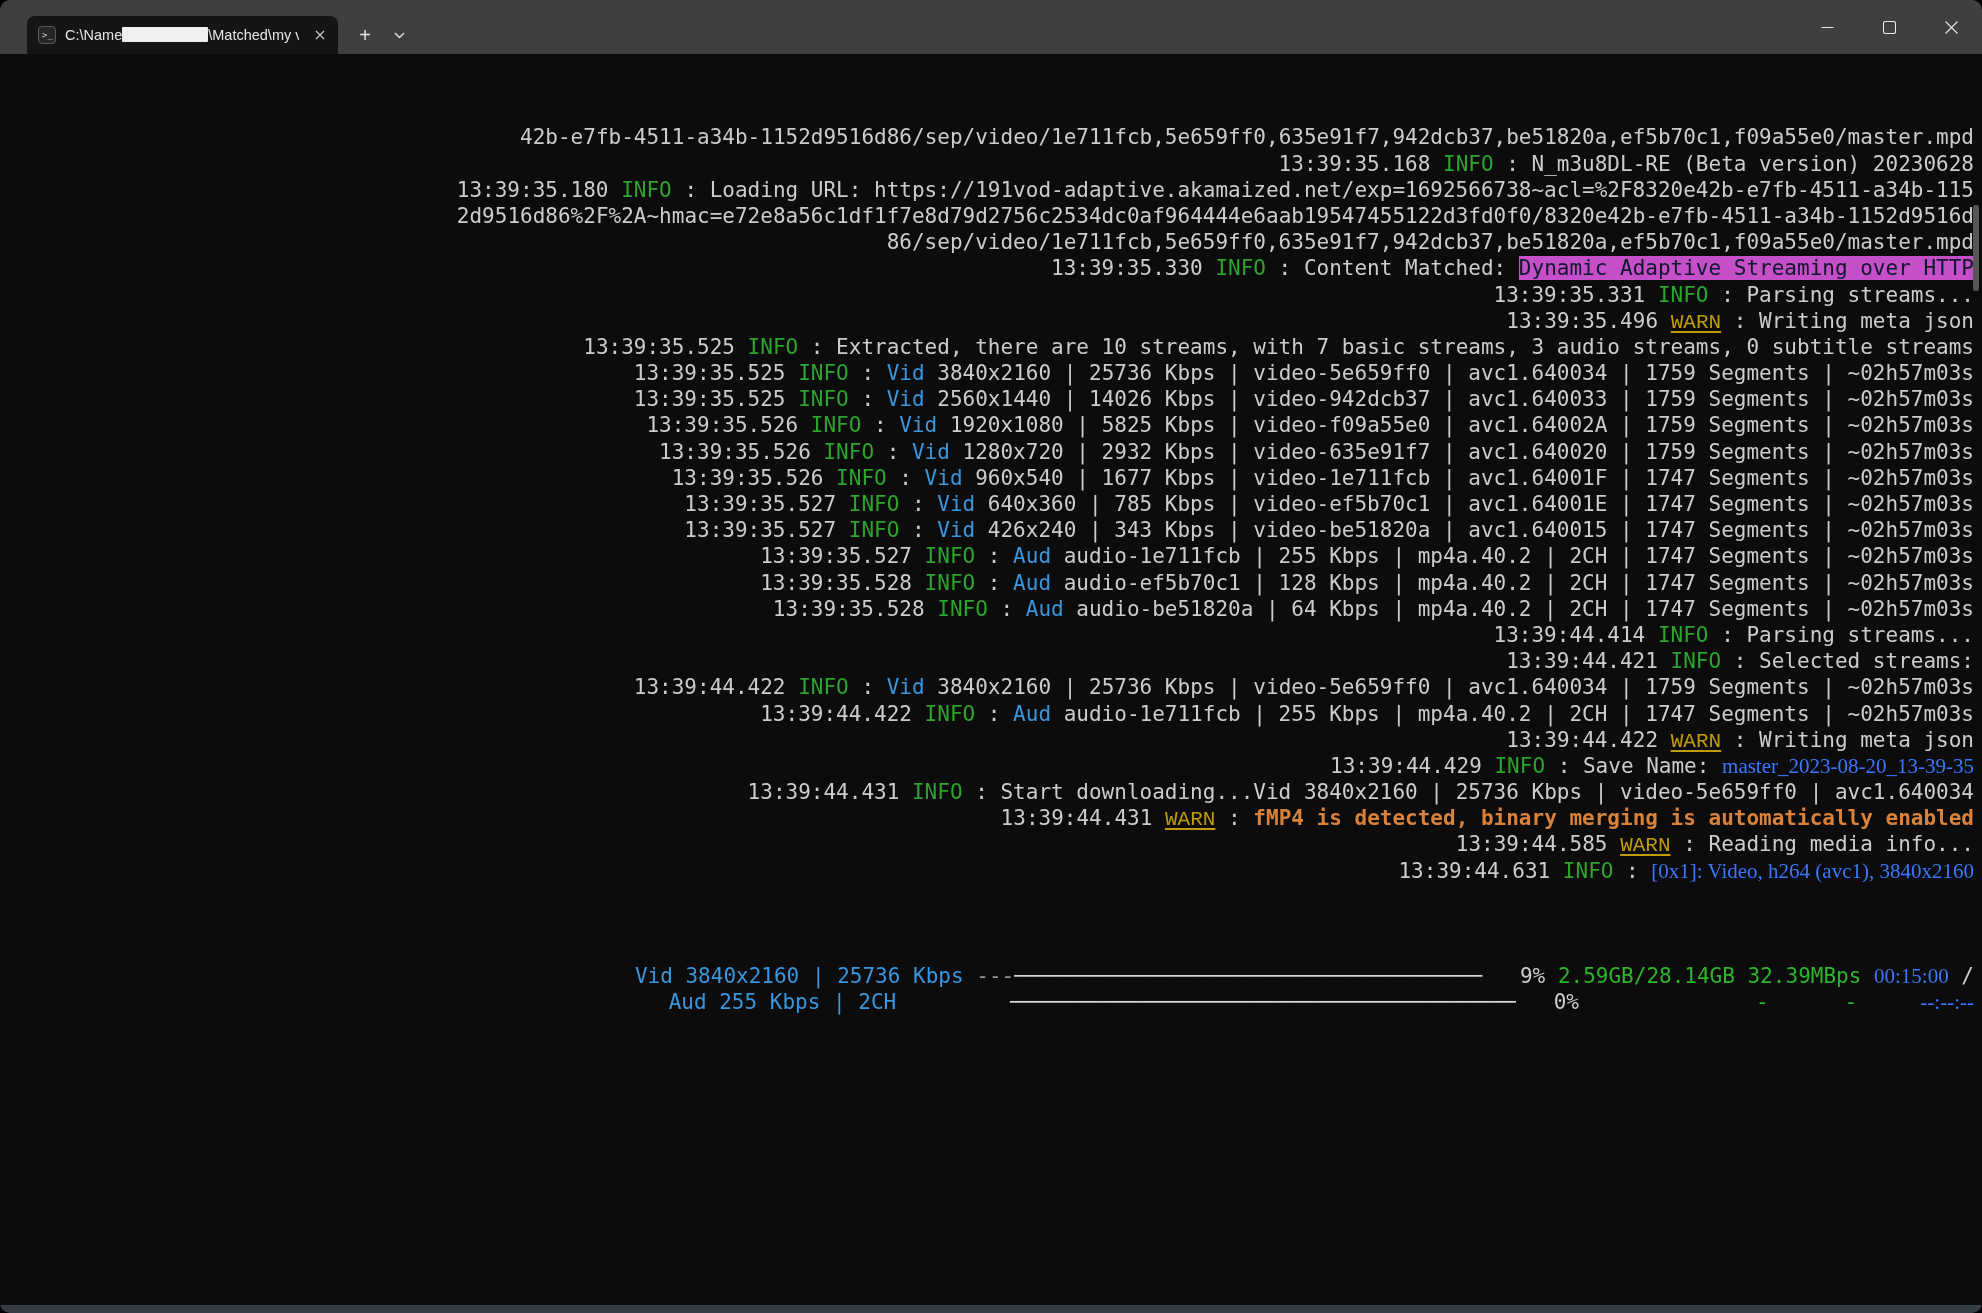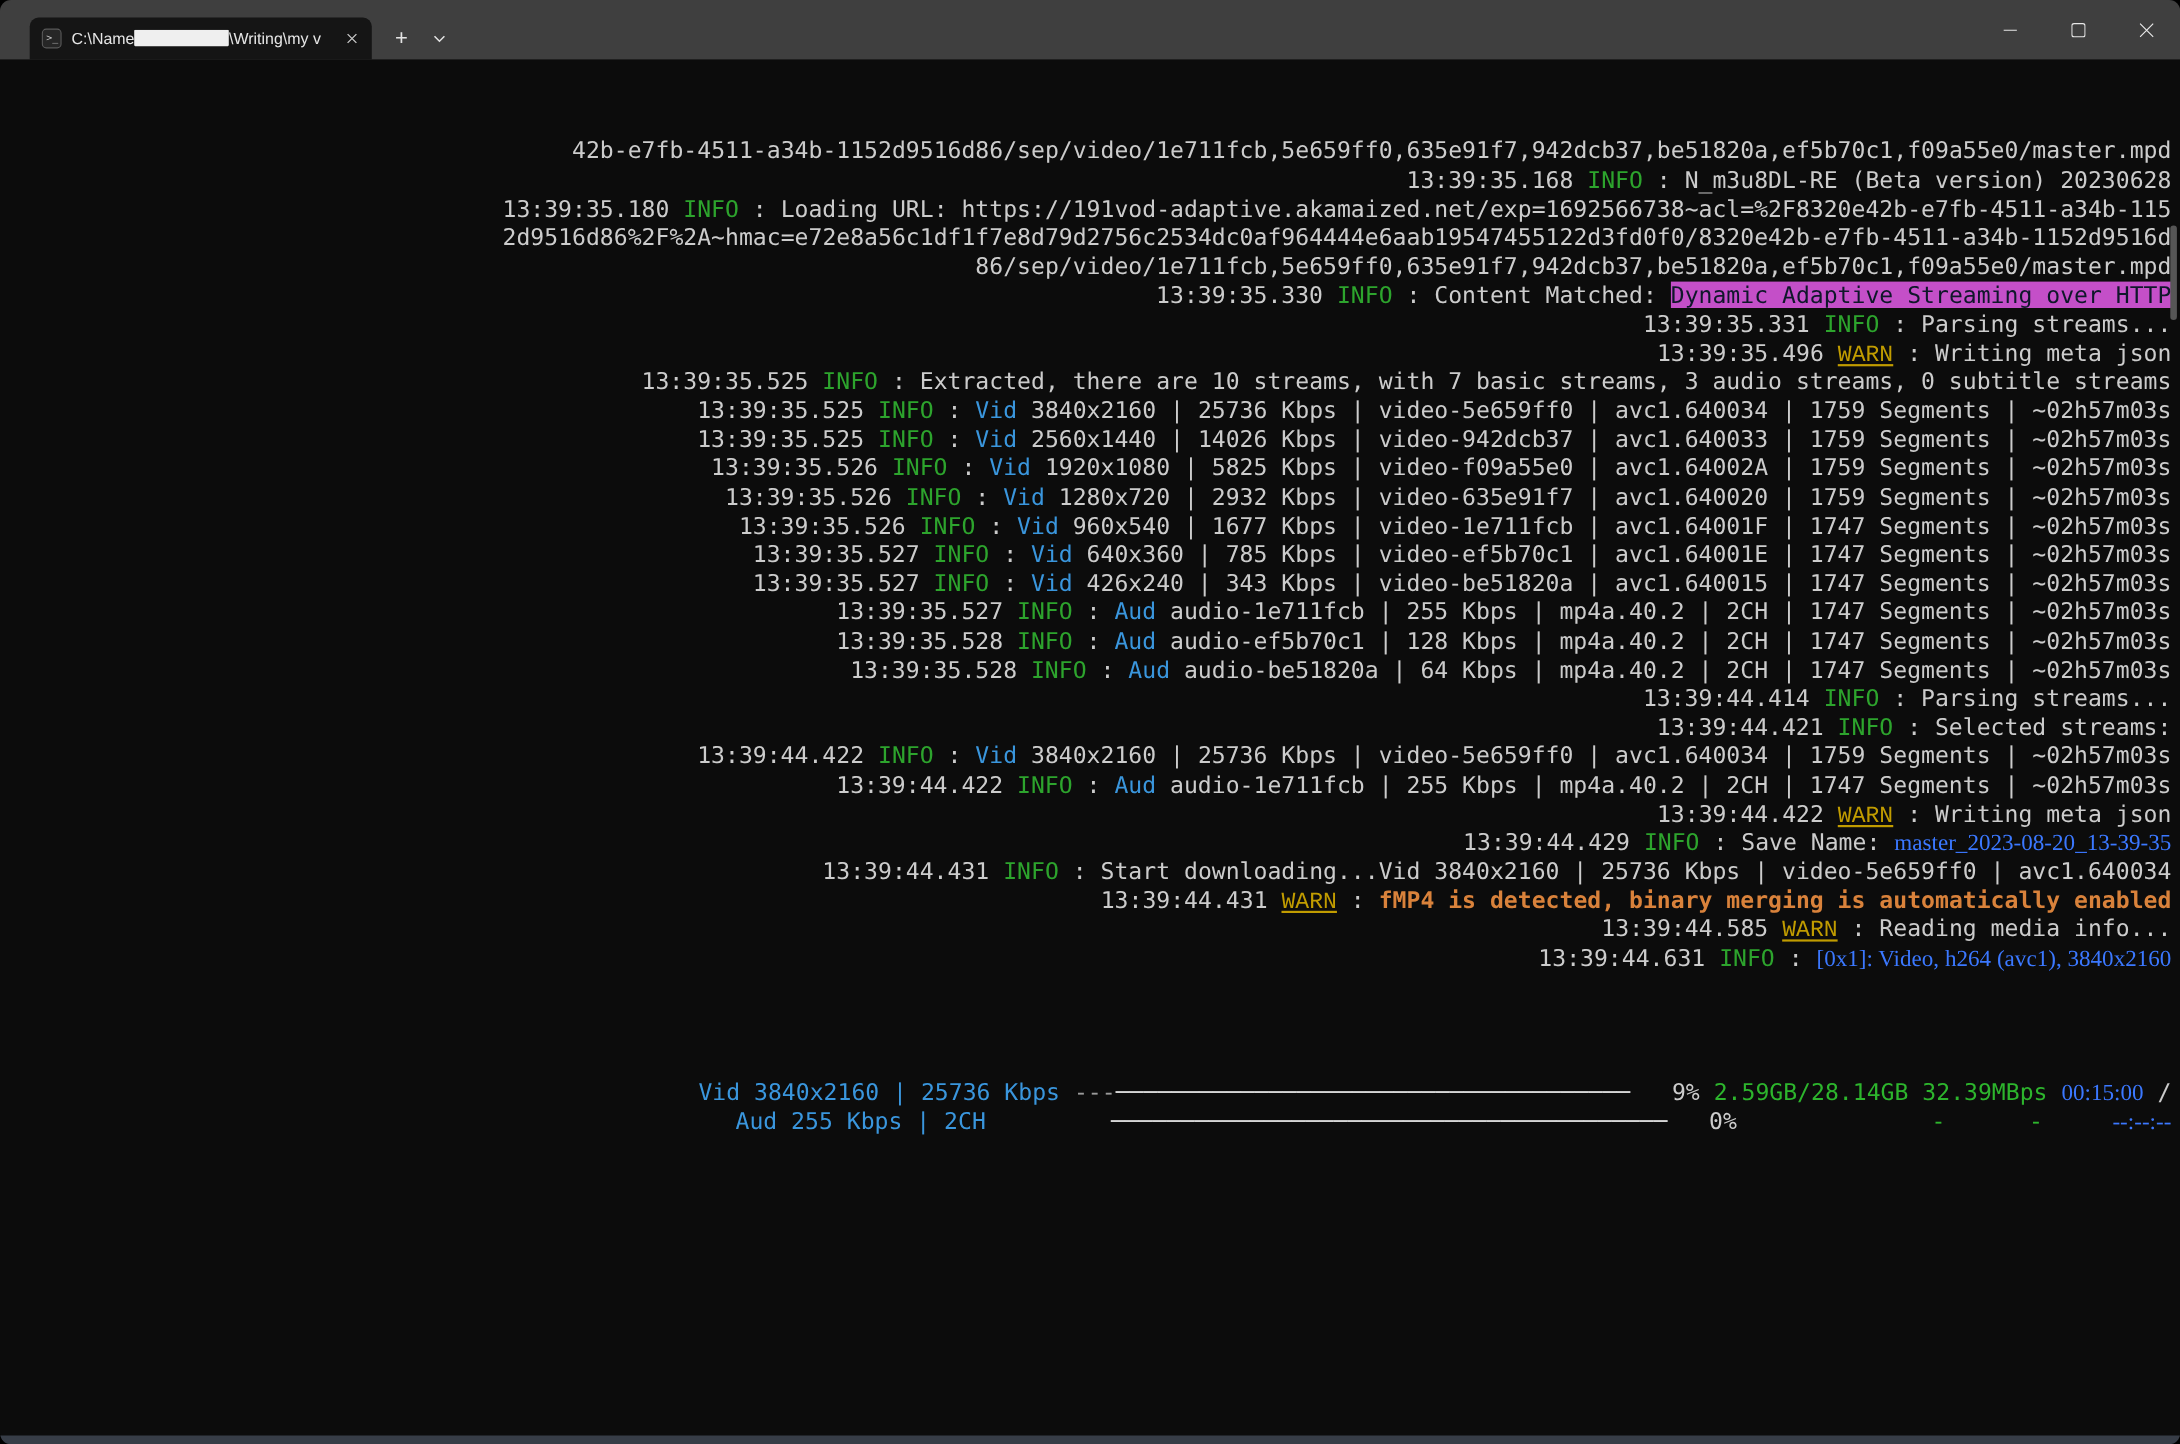--- a/index.html
+++ b/index.html
@@ -55,21 +55,21 @@
   
   .term {
     position:absolute; top:54px; left:0; right:0; bottom:0;
     padding:18px 8px 0 13px;
     font-size:21px; line-height:26.2px;
     color:var(--fg); white-space:pre;
     overflow:hidden;
     text-align:right;
   }
   .tl { white-space:pre; height:26.2px; }
-  .progress-block { margin-top:44px; }
+  .progress-block { margin-top:27px; }
   .c-fg     { color:var(--fg); }
   .c-info   { color:var(--info); text-underline-offset:3px; }
   .c-warn   { color:var(--warn); text-decoration:underline; text-underline-offset:3px;font-family:Liberation Mono, monospace; }
   .c-cyan   { color:var(--cyan); }
   .c-blue   { color:var(--blue);font-family:Liberation Serif, serif; }
   .c-green  { color:var(--green); }
   .c-orange { color:var(--orange);font-weight:bold; }
   .c-hl     { color:#0f172a; background:var(--magenta); }
   .c-dim    { color:#9a9a9a; }
   .c-bar    { color:#d6d6d6; }
@@ -85,21 +85,21 @@
 </style>
 </head>
 <body>
 
 <div class="window">
 
   <div class="titlebar">
     <div class="tabs-row">
       <div class="tab">
         <span class="tab-icon">&gt;_</span>
-        <span class="tab-title"><span>C:\Name</span><span class="censor"></span><span>\Writing\my v</span></span>
+        <span class="tab-title"><span>C:\Name</span><span class="censor"></span><span>\Matched\my v</span></span>
         <button class="tab-close">
           <svg width="10" height="10" viewBox="0 0 10 10">
               <path d="M1 1 L9 9 M9 1 L1 9" stroke="#c9c9c9" stroke-width="1.2"></path>
             </svg>
         </button>
       </div>
       <button class="icon-btn plus">+</button>
       <button class="icon-btn">
         <svg width="11" height="7" viewBox="0 0 11 7">
             <path d="M1 1 L5.5 5.5 L10 1" fill="none" stroke="#e3e3e3" stroke-width="1.4"></path>

